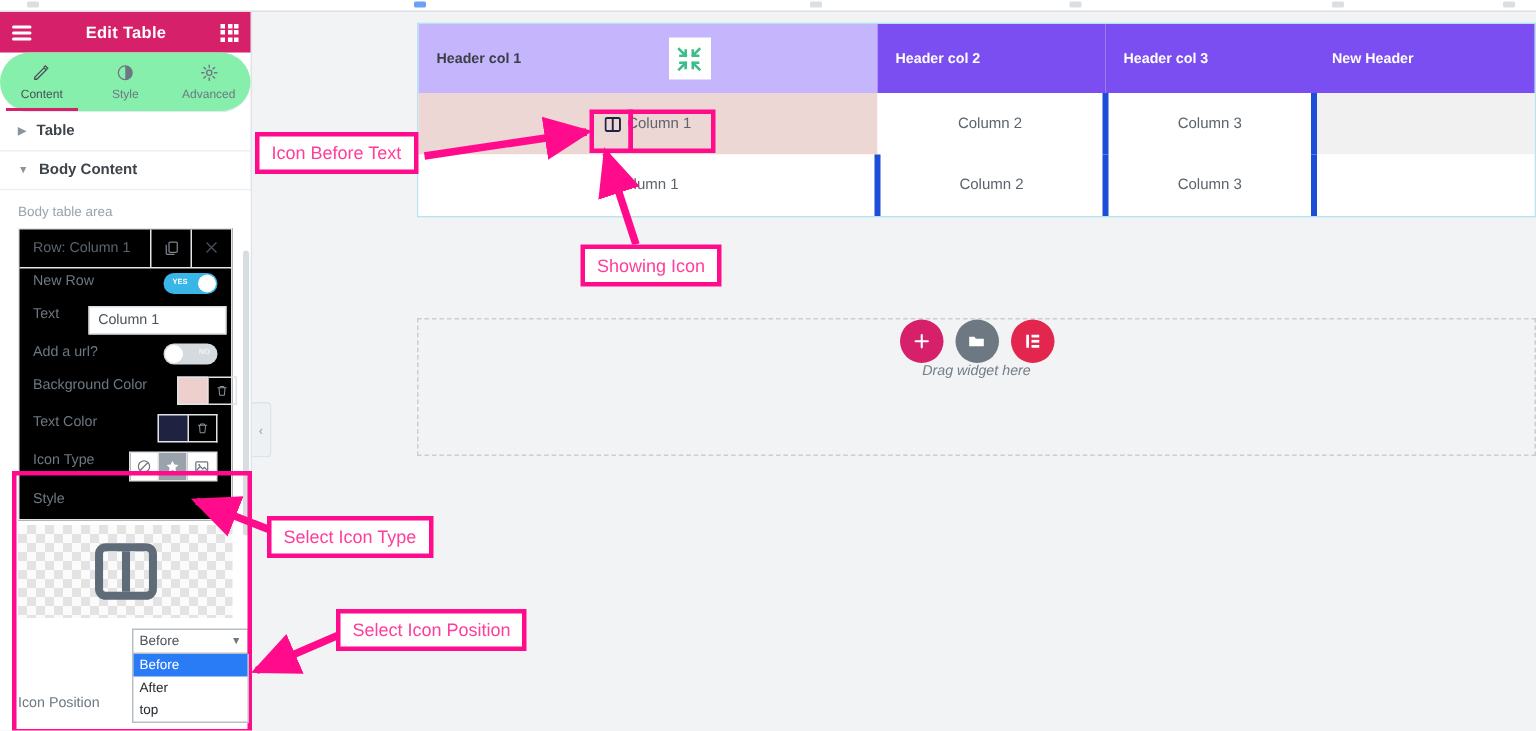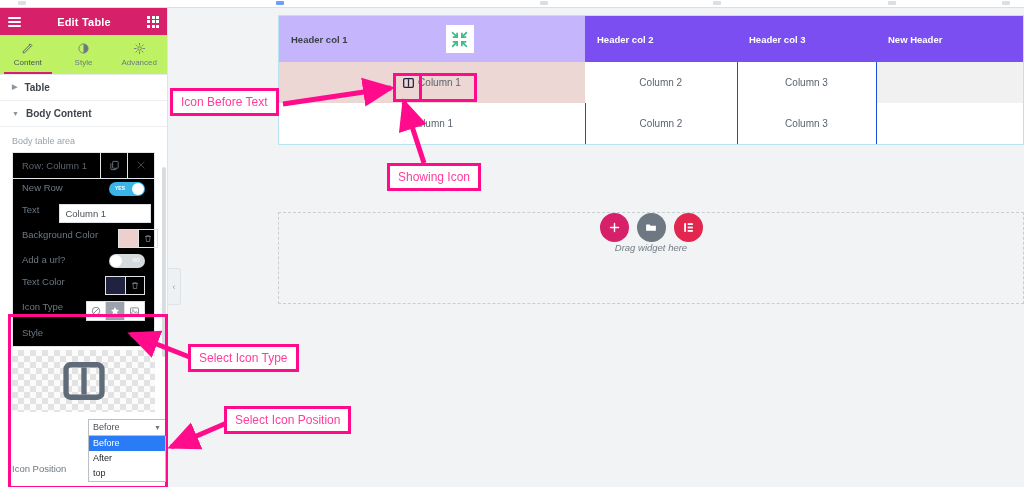--- a/index.html
+++ b/index.html
@@ -33,22 +33,22 @@
     display: flex; align-items: center; justify-content: space-between;
     padding: 0 8px; flex: 0 0 auto;
   }
   .panel-title { font-size: 11px; font-weight: bold; letter-spacing: .2px; }
   .hamburger { display: flex; flex-direction: column; gap: 2px; cursor: pointer; }
   .hamburger i { display: block; width: 13px; height: 2px; background: #fff; border-radius: 1px; }
   .apps-grid { display: grid; grid-template-columns: repeat(3,3px); grid-template-rows: repeat(3,3px); gap: 1.5px; cursor: pointer; }
   .apps-grid i { display: block; width: 3px; height: 3px; background: #fff; }
 
   .panel-tabs {
-    display: flex; height: 40px; background: #bef264;
-    border-bottom: 1px solid #e6e9ec; flex: 0 0 auto;
+    display: flex; height: 40px; background: #86efac;
+    border-bottom: 1px solid #e6e9ec; flex: 0 0 auto; border-radius: 20px;
   }
   .panel-tab {
     flex: 1; display: flex; flex-direction: column; align-items: center;
     justify-content: center; gap: 3px; cursor: pointer;
     font-size: 8px; color: #6d7882; position: relative;
   }
   .panel-tab.active { color: #495157; }
   .panel-tab.active::after {
     content: ""; position: absolute; left: 4px; right: 4px; bottom: 0;
     height: 2px; background: #d6206a;
@@ -185,21 +185,21 @@
     align-items: center; justify-content: center;
   }
   .td-cell {
     height: 41px; display: flex; align-items: center; justify-content: center;
     font-size: 10px; color: #5c646c; gap: 4px;
   }
   .row-pink { background: #edd7d5; }
   .row-white { background: #ffffff; }
   .cell-blank { background: #f1f1f1; }
   .cell-blank2 { background: #ffffff; }
-  .vline { border-right: 1px solid #1d4ed8; }
+  .vline { border-right: 4px solid #1d4ed8; }
 
   .cell-icon { color: #1f2240; display: inline-flex; }
 
   
   .dropzone {
     position: absolute; left: 97px; top: 204px; width: 746px; height: 92px;
     border: 1px dashed #c9ced3; display: flex; flex-direction: column;
     align-items: center; gap: 0;
   }
   .dz-btns { display: flex; gap: 8px; }
@@ -315,36 +315,36 @@
               <span class="knob"></span>
             </div>
           </div>
 
           <div class="field">
             <span class="field-label">Text</span>
             <input class="text-input" value="Column 1" style="">
           </div>
 
           <div class="field">
+            <span class="field-label">Add a url?</span>
+            <div class="switch off">
+              <span class="tag">NO</span>
+              <span class="knob"></span>
+            </div>
+          </div>
+
+          <div class="field">
             <span class="field-label">Background Color</span>
             <div class="color-ctrl">
               <div class="swatch" style="background:#edd0cd"></div>
               <div class="clear-btn">
                 <svg width="8" height="9" viewBox="0 0 24 24">
                   <path d="M3 6h18M8 6V3.5h8V6M6 6l1.2 15h9.6L18 6" fill="none" stroke="#8b949c" stroke-width="2"></path>
                 </svg>
               </div>
-            </div>
-          </div>
-
-          <div class="field">
-            <span class="field-label">Add a url?</span>
-            <div class="switch off">
-              <span class="tag">NO</span>
-              <span class="knob"></span>
             </div>
           </div>
 
           <div class="field">
             <span class="field-label">Text Color</span>
             <div class="color-ctrl">
               <div class="swatch" style="background:#1f2240"></div>
               <div class="clear-btn">
                 <svg width="8" height="9" viewBox="0 0 24 24">
                   <path d="M3 6h18M8 6V3.5h8V6M6 6l1.2 15h9.6L18 6" fill="none" stroke="#8b949c" stroke-width="2"></path>
@@ -562,16 +562,16 @@
     <path d="M192,358 L131,334" stroke="#ff0b8c" stroke-width="5" fill="none" marker-end="url(#ah)"></path>
 
     <path d="M229,422 L171,447" stroke="#ff0b8c" stroke-width="5" fill="none" marker-end="url(#ah)"></path>
   </svg>
 
   <div class="cell-hl" style="left:393px; top:73px; width:29px; height:29px;"></div>
   <div class="cell-hl" style="left:419px; top:73px; width:58px; height:29px;"></div>
 
   <div class="anno" style="left:170px; top:88px;">Icon Before Text</div>
   <div class="anno" style="left:387px; top:163px;">Showing Icon</div>
-  <div class="anno" style="left:188px; top:344px;">Select Icon Type</div>
+  <div class="anno" style="left:178px; top:344px;">Select Icon Type</div>
   <div class="anno" style="left:224px; top:406px;">Select Icon Position</div>
 
 </div>
 
 </body></html>

